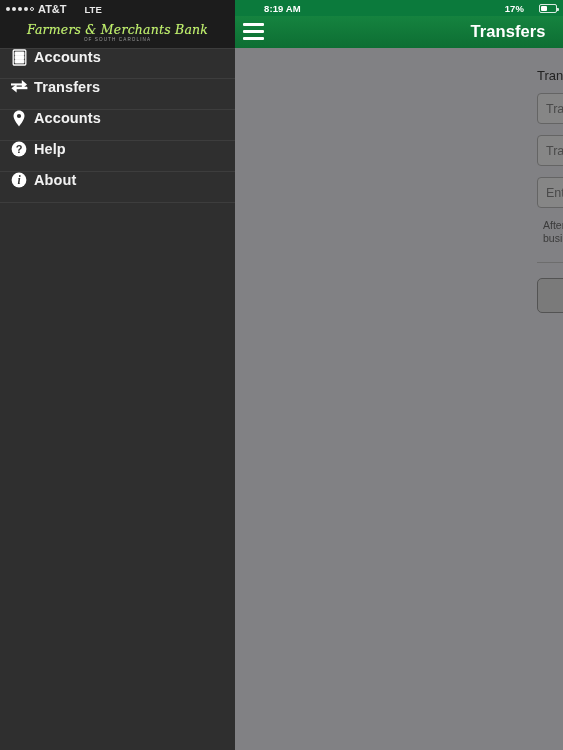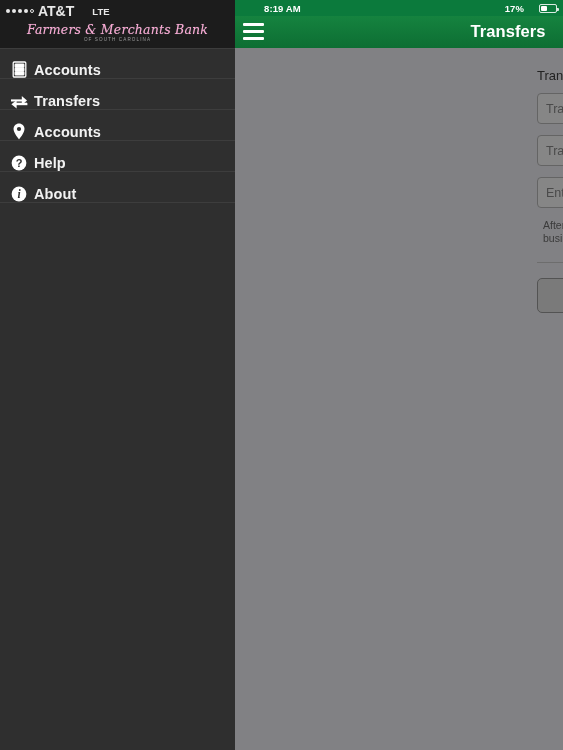--- a/index.html
+++ b/index.html
@@ -221,56 +221,56 @@
     width: 4px; height: 4px;
     border-radius: 50%;
     background: #e8e8e8;
     display: block;
   }
   .dots b.hollow {
     background: transparent;
     border: 1px solid #e8e8e8;
     box-sizing: border-box;
   }
-  .carrier-name { font-size: 14px; font-weight: bold; }
+  .carrier-name { font-size: 11px; font-weight: bold; }
   .carrier-net  { font-size: 9.5px; font-weight: bold; margin-left: 14px; }
 
   .brand {
     position: relative;
     height: 32px;
     background: #1c1c1c;
     display: flex;
     flex-direction: column;
     align-items: center;
     justify-content: center;
   }
   .brand-script {
     font-family: "DejaVu Serif", serif;
     font-style: italic;
     font-size: 12.5px;
-    color: #f9a8d4;
+    color: #bef264;
     letter-spacing: .2px;
     line-height: 13px;
     white-space: nowrap;
     text-shadow: 0 0 1px rgba(255,255,255,.35);
   }
   .brand-sub {
     font-size: 4.6px;
     letter-spacing: 1.1px;
     color: #9a9a9a;
     margin-top: 1px;
     white-space: nowrap;
   }
 
   .menu { position: relative; }
   .menu-item {
     position: relative;
     height: 31px;
     display: flex;
-    align-items: flex-end;
+    align-items: flex-start;
     padding-left: 6px;
     box-sizing: border-box;
     cursor: pointer;
     border-bottom: 1px solid #3d3d3d;
   }
   .menu-item:first-child { border-top: 1px solid #3d3d3d; }
   .mi-icon {
     width: 26px;
     min-width: 26px;
     display: flex;

